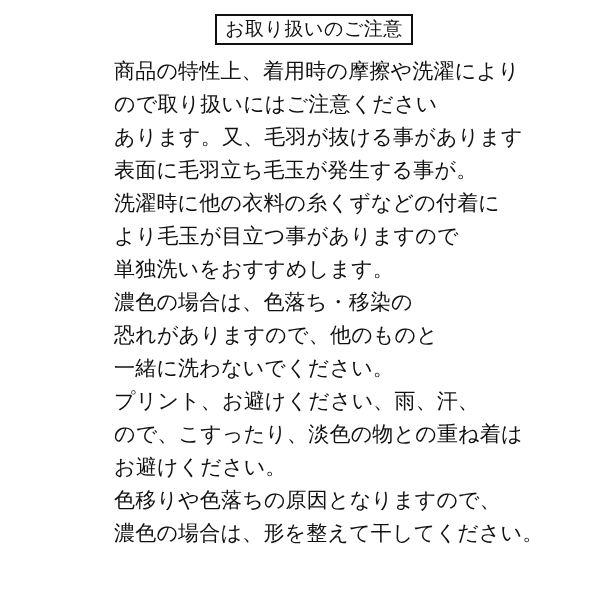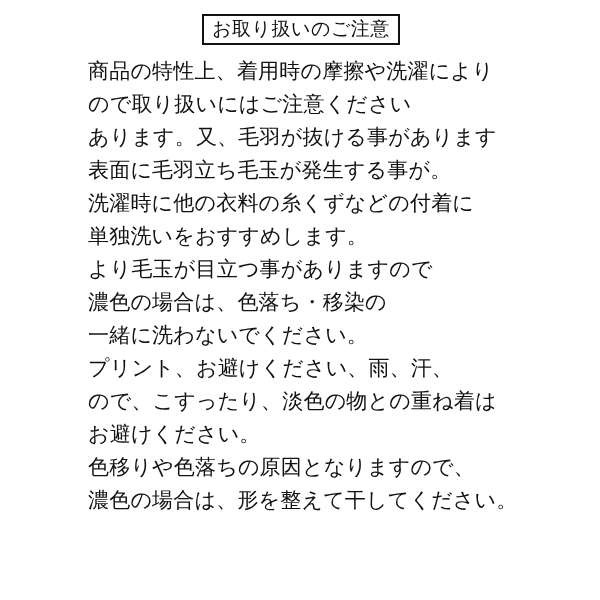--- a/index.html
+++ b/index.html
@@ -11,21 +11,21 @@
     height: 600px;
     background: #ffffff;
     font-family: "DejaVu Sans", sans-serif;
     color: #111111;
     overflow: hidden;
   }
   .page {
     width: 600px;
     height: 600px;
     box-sizing: border-box;
-    padding: 14px 30px 10px 88px;
+    padding: 14px 30px 10px 114px;
     display: flex;
     flex-direction: column;
     align-items: flex-start;
   }
   .title-wrap {
     width: 100%;
     display: flex;
     justify-content: center;
     margin-bottom: 6px;
     margin-left: -28px;
@@ -59,23 +59,24 @@
   <div class="title-wrap">
     <div class="title">お取り扱いのご注意</div>
   </div>
 
   <div class="body-block">
     <div class="line">商品の特性上、着用時の摩擦や洗濯により</div>
     <div class="line">ので取り扱いにはご注意ください</div>
     <div class="line">あります。又、毛羽が抜ける事があります</div>
     <div class="line">表面に毛羽立ち毛玉が発生する事が。</div>
     <div class="line">洗濯時に他の衣料の糸くずなどの付着に</div>
+    <div class="line">より毛玉が目立つ事がありますので</div>
     <div class="line">単独洗いをおすすめします。</div>
-    <div class="line">より毛玉が目立つ事がありますので</div>
     <div class="line">濃色の場合は、色落ち・移染の</div>
+    <div class="line">恐れがありますので、他のものと</div>
     <div class="line">一緒に洗わないでください。</div>
     <div class="line">プリント、お避けください、雨、汗、</div>
     <div class="line">ので、こすったり、淡色の物との重ね着は</div>
     <div class="line">お避けください。</div>
     <div class="line">色移りや色落ちの原因となりますので、</div>
     <div class="line">濃色の場合は、形を整えて干してください。</div>
   </div>
 
 </div>
 

